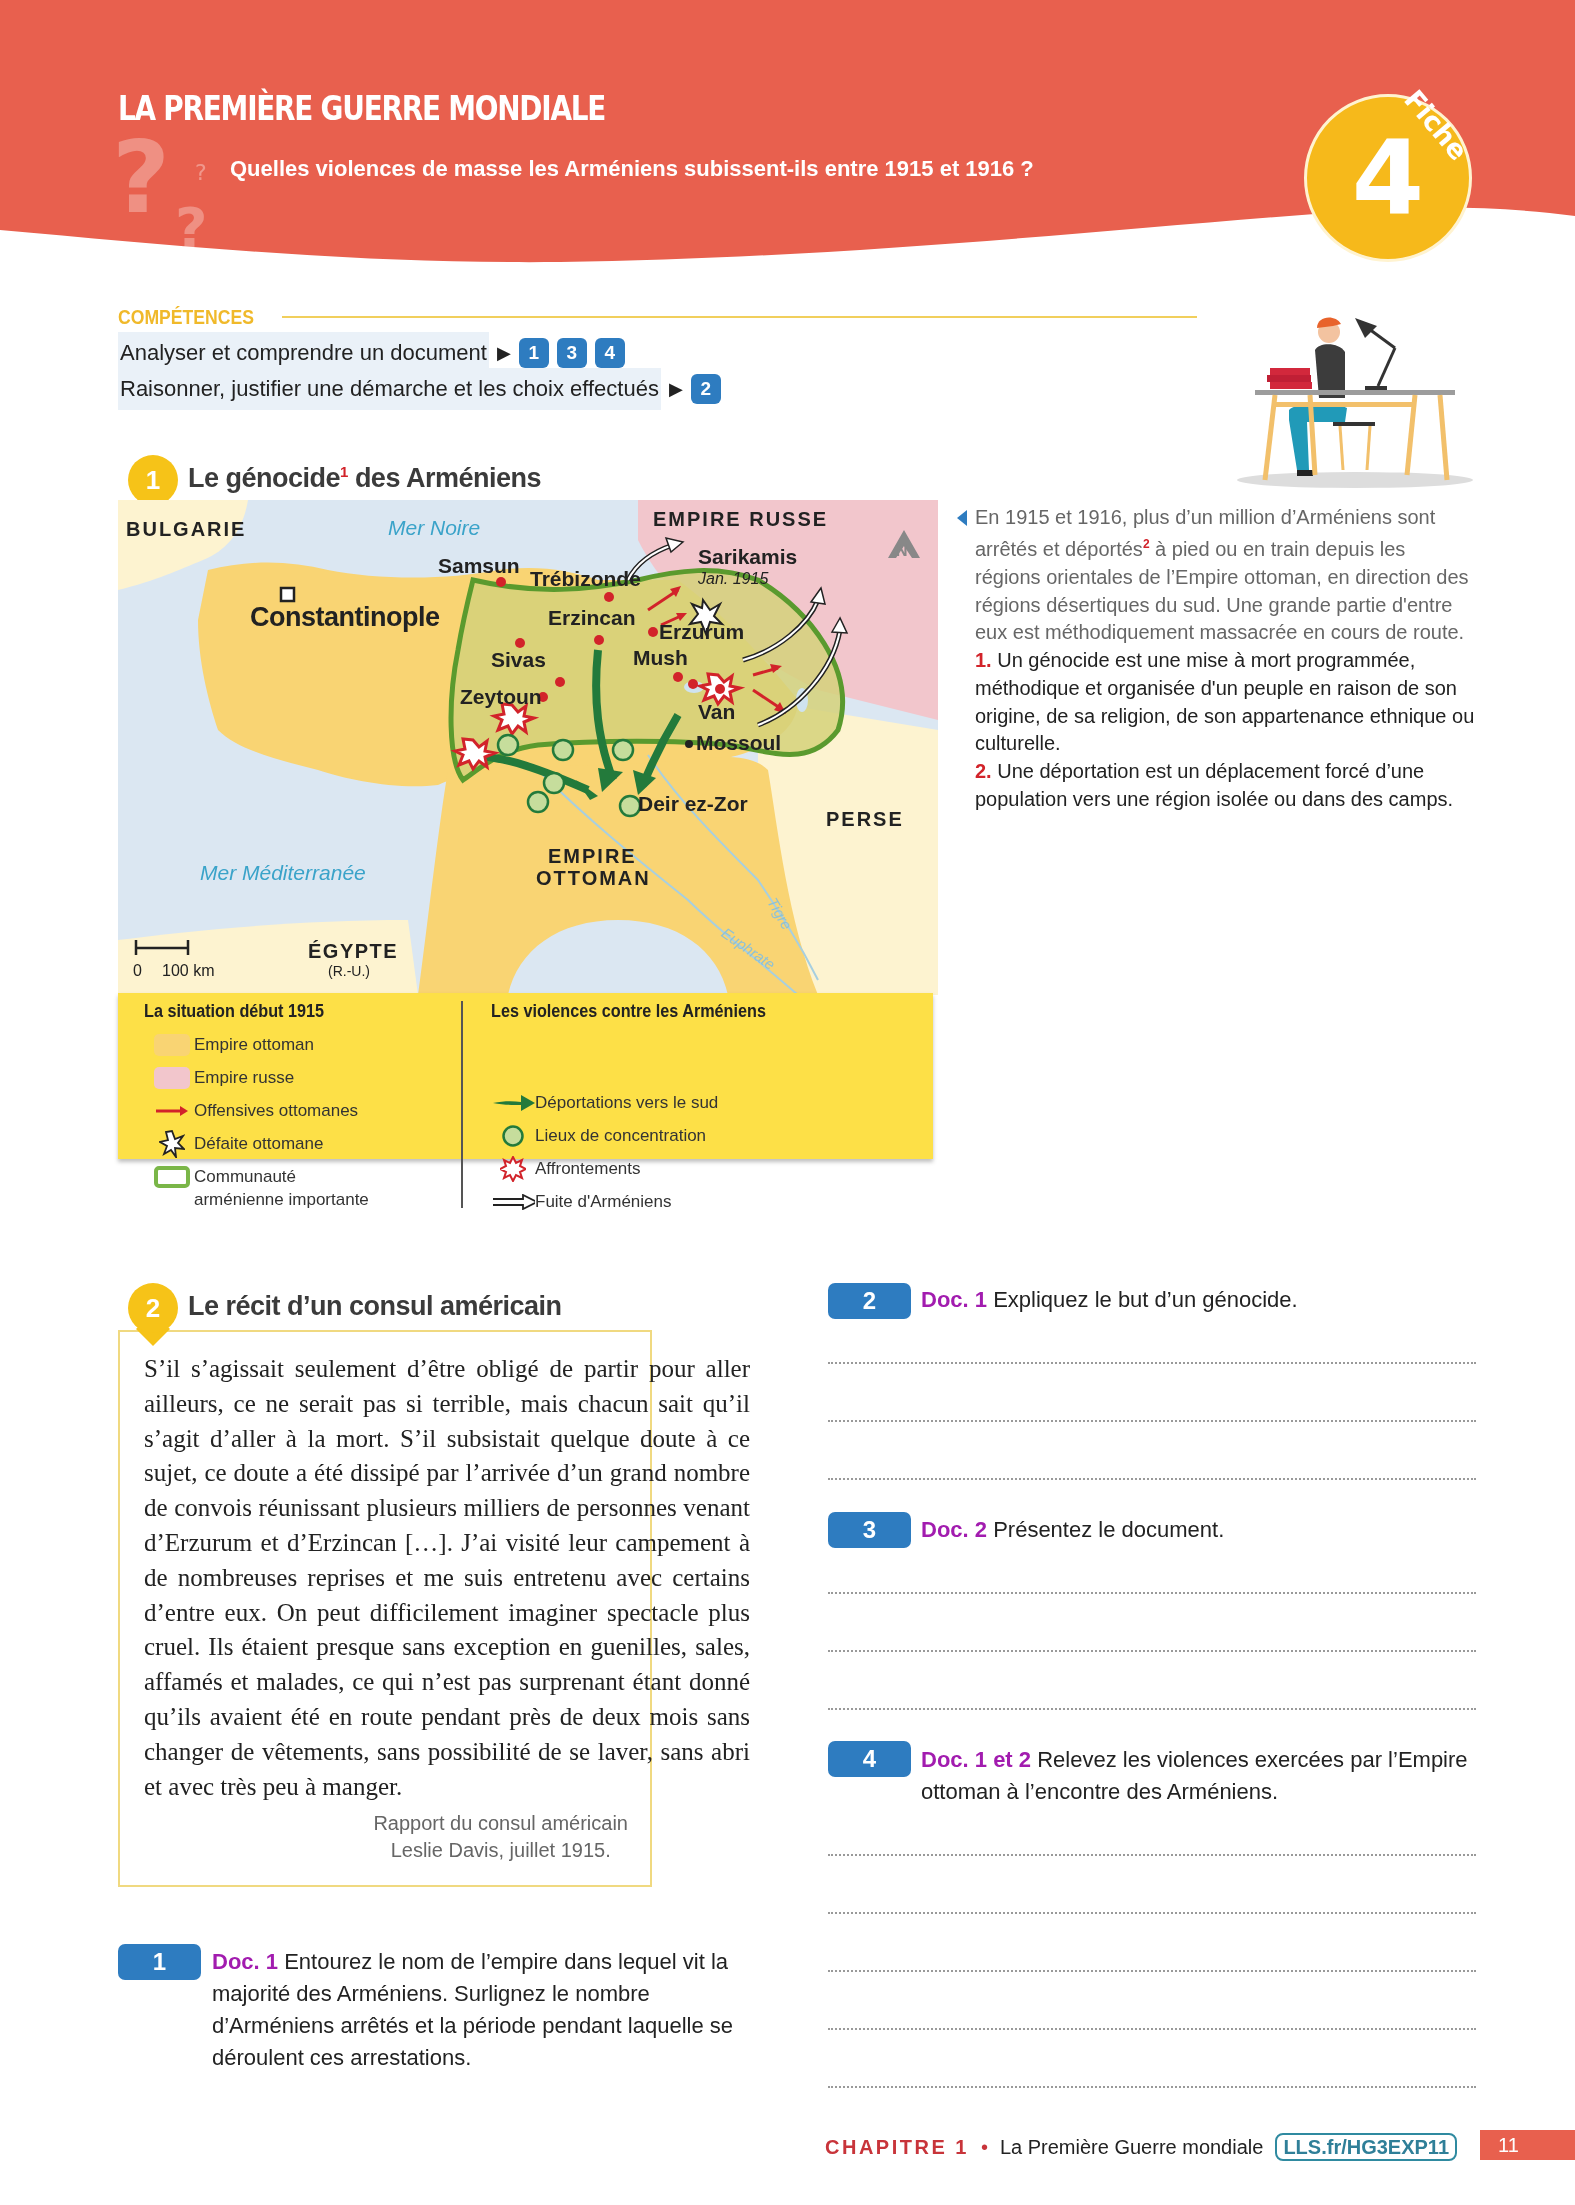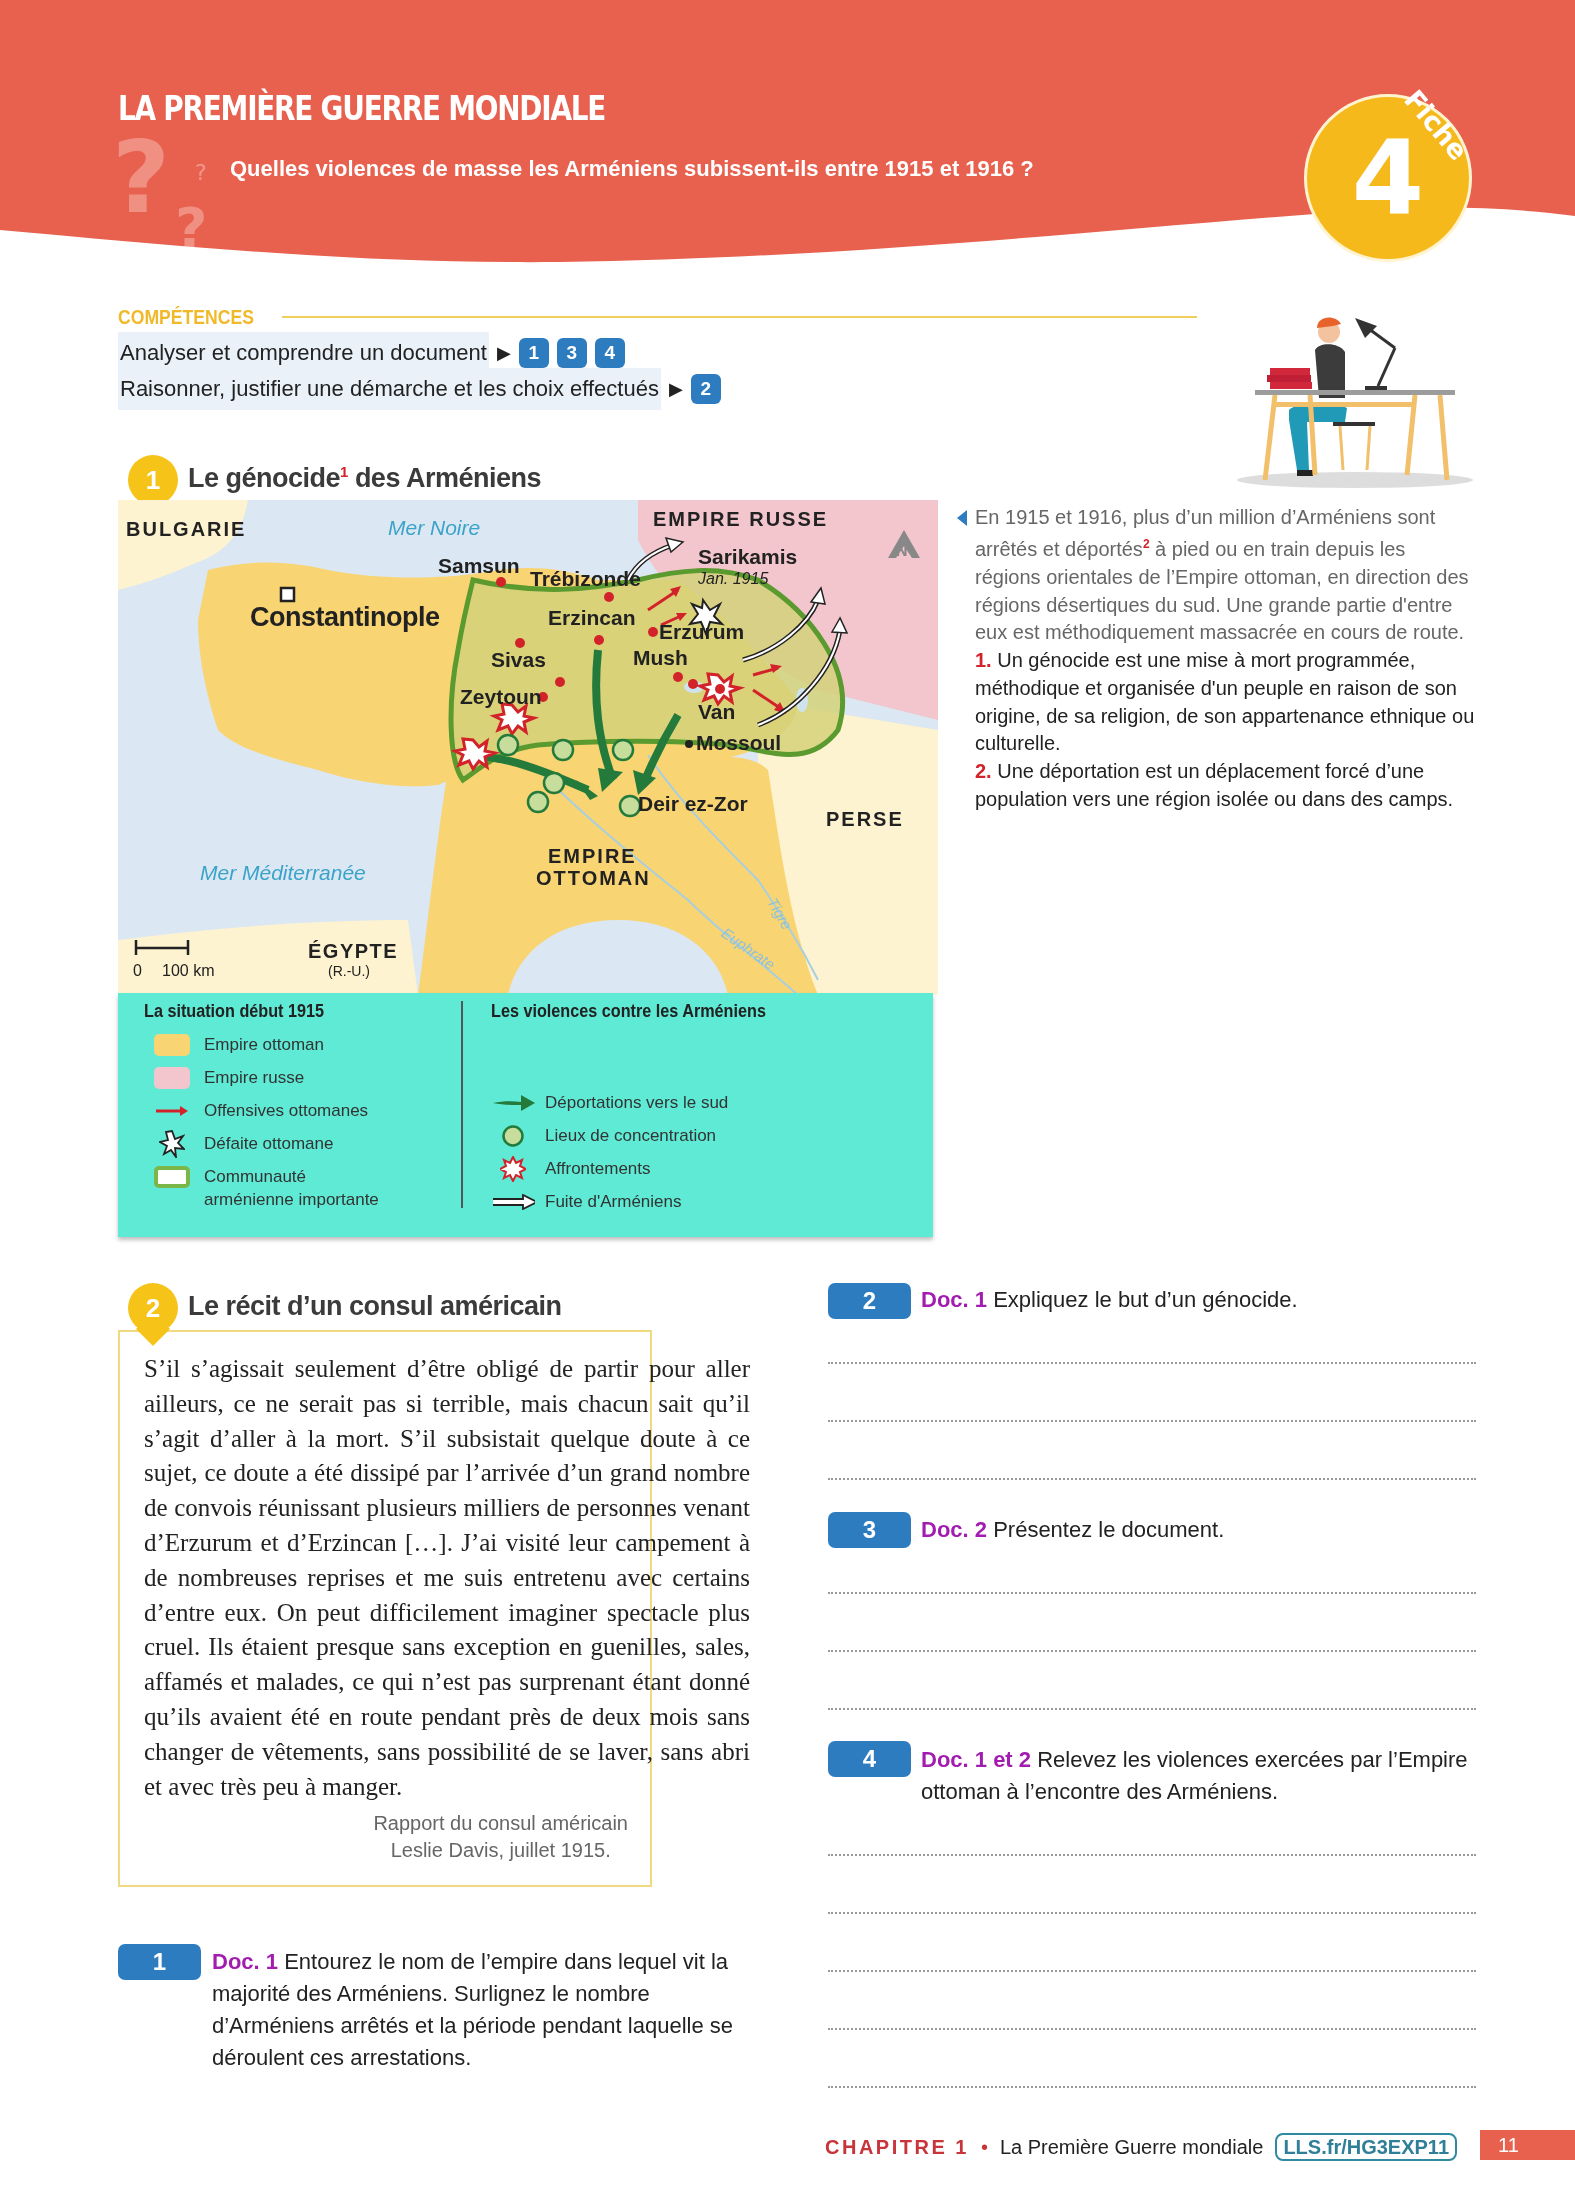--- a/index.html
+++ b/index.html
@@ -40,26 +40,26 @@
   .map { position: absolute; left: 118px; top: 500px; width: 820px; height: 495px; background: #dbe7f2; overflow: hidden; }
   .map svg { position: absolute; left: 0; top: 0; }
   .map-label { position: absolute; font-weight: bold; color: #222; white-space: nowrap; }
   .map-label.caps { letter-spacing: 2px; font-size: 20px; }
   .map-label.city { font-size: 21px; }
   .map-label.sea { color: #3aa3c9; font-style: italic; font-weight: normal; font-size: 21px; }
   .map-label.river { color: #8fc1d4; font-style: italic; font-weight: normal; font-size: 15px; }
   .map-label.small { font-weight: normal; font-size: 16px; }
 
   
-  .legend { position: absolute; left: 118px; top: 993px; width: 815px; height: 244px; background: #5eead4; box-shadow: 0 3px 4px rgba(0,0,0,0.25); }
+  .legend { position: absolute; left: 118px; top: 993px; width: 815px; height: 166px; background: #fde047; box-shadow: 0 3px 4px rgba(0,0,0,0.25); }
   .legend-col { position: absolute; top: 8px; }
   .legend-head { font-weight: bold; font-size: 18px; color: #222; transform: scaleX(0.9); transform-origin: left; white-space: nowrap; }
   .legend-item { position: absolute; display: flex; align-items: flex-start; font-size: 17px; color: #333; }
   .legend-item .sym { width: 44px; height: 24px; display: flex; align-items: center; justify-content: center; flex-shrink: 0; }
-  .legend-item .lbl { margin-left: 10px; line-height: 23px; width: 280px; }
+  .legend-item .lbl { line-height: 23px; width: 280px; }
   .legend-divider { position: absolute; left: 343px; top: 8px; width: 2px; height: 207px; background: #555; }
   .swatch { width: 36px; height: 22px; border-radius: 5px; }
 
   
   .caption { position: absolute; left: 975px; top: 504px; width: 500px; font-size: 20px; line-height: 27.7px; }
   .caption .main-text { color: #666; }
   .caption .triangle { position: absolute; left: -18px; top: 6px; width: 0; height: 0; border-top: 8px solid transparent; border-bottom: 8px solid transparent; border-right: 10px solid #2e7cc0; }
   .caption .def { color: #222; }
   .caption .defnum { color: #d2232a; font-weight: bold; }
 

